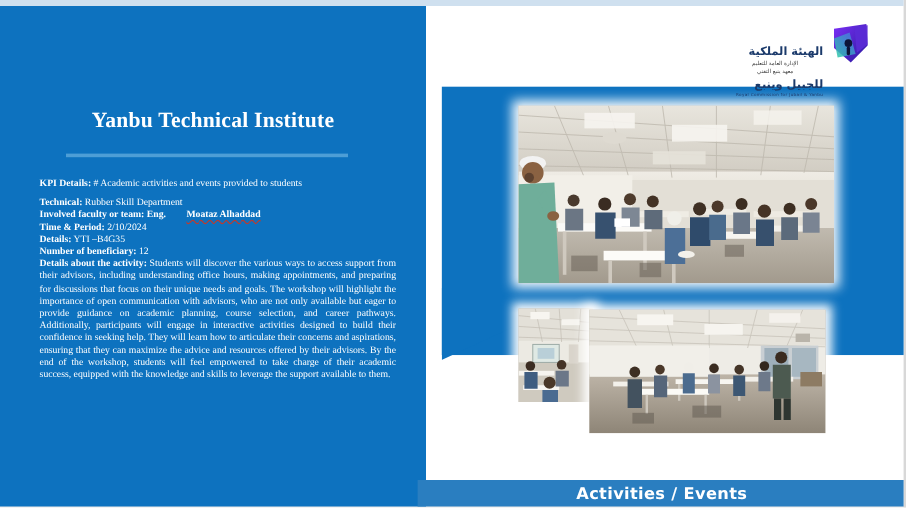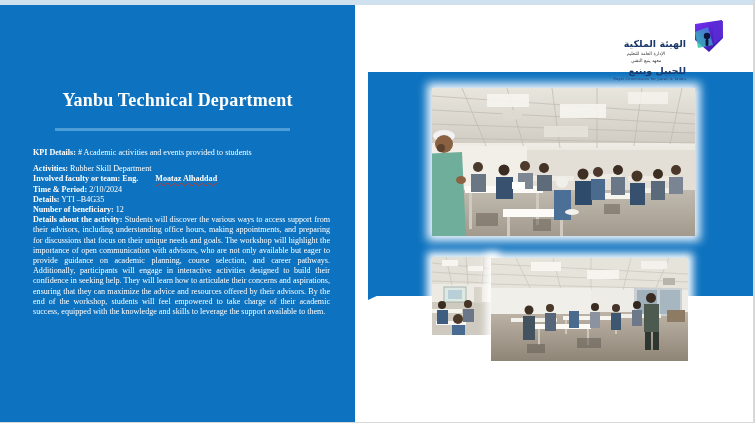--- a/index.html
+++ b/index.html
@@ -132,33 +132,33 @@
 </style>
 </head>
 <body>
 
 <div class="slide">
 
   <div class="top-strip"></div>
 
   <div class="left-panel"></div>
 
-  <div class="title">Yanbu Technical Department</div>
+  <div class="title">Yanbu Technical Institute</div>
   <div class="divider"></div>
 
   <div class="body-text">
 
     <div class="ln">
       <span class="lbl">KPI Details:</span><span> # Academic activities and events provided to students</span>
     </div>
 
     <div class="gap"></div>
 
     <div class="ln">
-      <span class="lbl">Activities:</span><span> Rubber Skill Department</span>
+      <span class="lbl">Technical:</span><span> Rubber Skill Department</span>
     </div>
 
     <div class="ln">
       <span class="lbl">Involved faculty or team:</span><span class="lbl">  Eng. </span><span class="lbl squiggle">Moataz Alhaddad</span>
     </div>
 
 
     <div class="ln">
       <span class="lbl">Time &amp; Period:</span><span> 2/10/2024</span>
     </div>
@@ -402,14 +402,17 @@
         </linearGradient>
       </defs>
       <path d="M3 6 L30 2 L31 20 L17 34 L3 22 Z" fill="url(#lgA)"></path>
       <path d="M3 14 L16 9 L21 27 L6 30 Z" fill="url(#lgB)" opacity=".85"></path>
       <path d="M20 4 L31 3 L31 19 L22 26 Z" fill="#5b2bd6" opacity=".9"></path>
       <circle cx="15" cy="18" r="3.2" fill="#0d1437"></circle>
       <rect x="13.6" y="21" width="2.8" height="7" rx="1.2" fill="#0d1437"></rect>
     </svg>
   </div>
 
+  <div class="footer-bar">
+    <span>Activities / Events</span>
+  </div>
 
 </div>
 
 </body></html>

